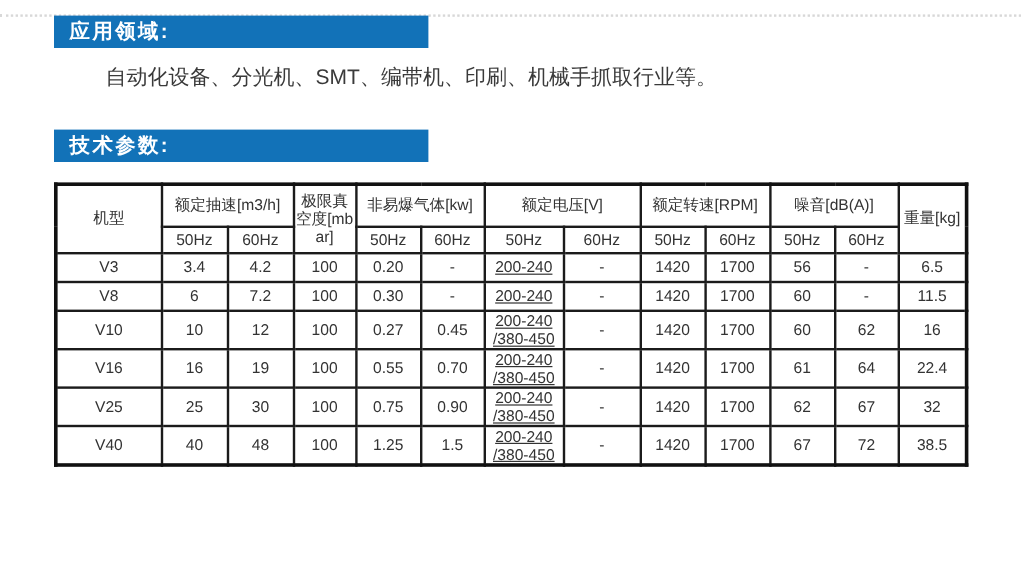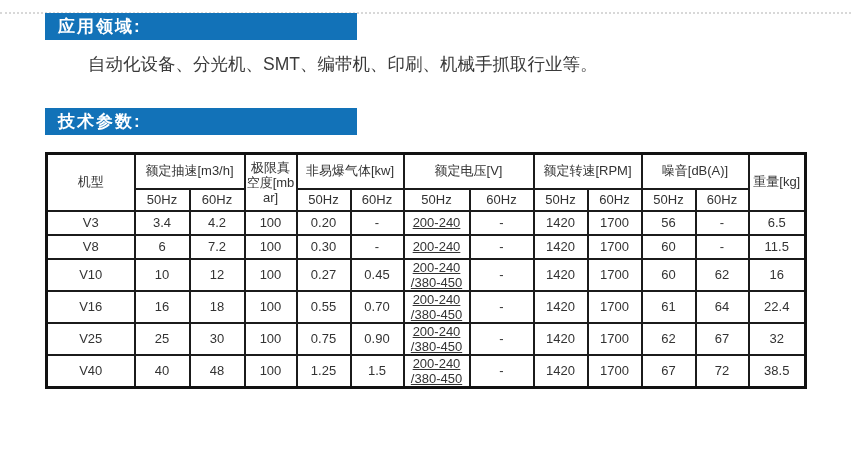--- a/index.html
+++ b/index.html
@@ -145,21 +145,21 @@
     <td data-key="volt60">-</td>
     <td data-key="rpm50">1420</td>
     <td data-key="rpm60">1700</td>
     <td data-key="noise50">60</td>
     <td data-key="noise60">62</td>
     <td data-key="weight">16</td>
   </tr>
       <tr>
     <td data-key="model">V16</td>
     <td data-key="speed50">16</td>
-    <td data-key="speed60">18</td>
+    <td data-key="speed60">19</td>
     <td data-key="vacuum">100</td>
     <td data-key="power50">0.55</td>
     <td data-key="power60">0.70</td>
     <td data-key="volt50">200-240
 /380-450</td>
     <td data-key="volt60">-</td>
     <td data-key="rpm50">1420</td>
     <td data-key="rpm60">1700</td>
     <td data-key="noise50">61</td>
     <td data-key="noise60">64</td>

